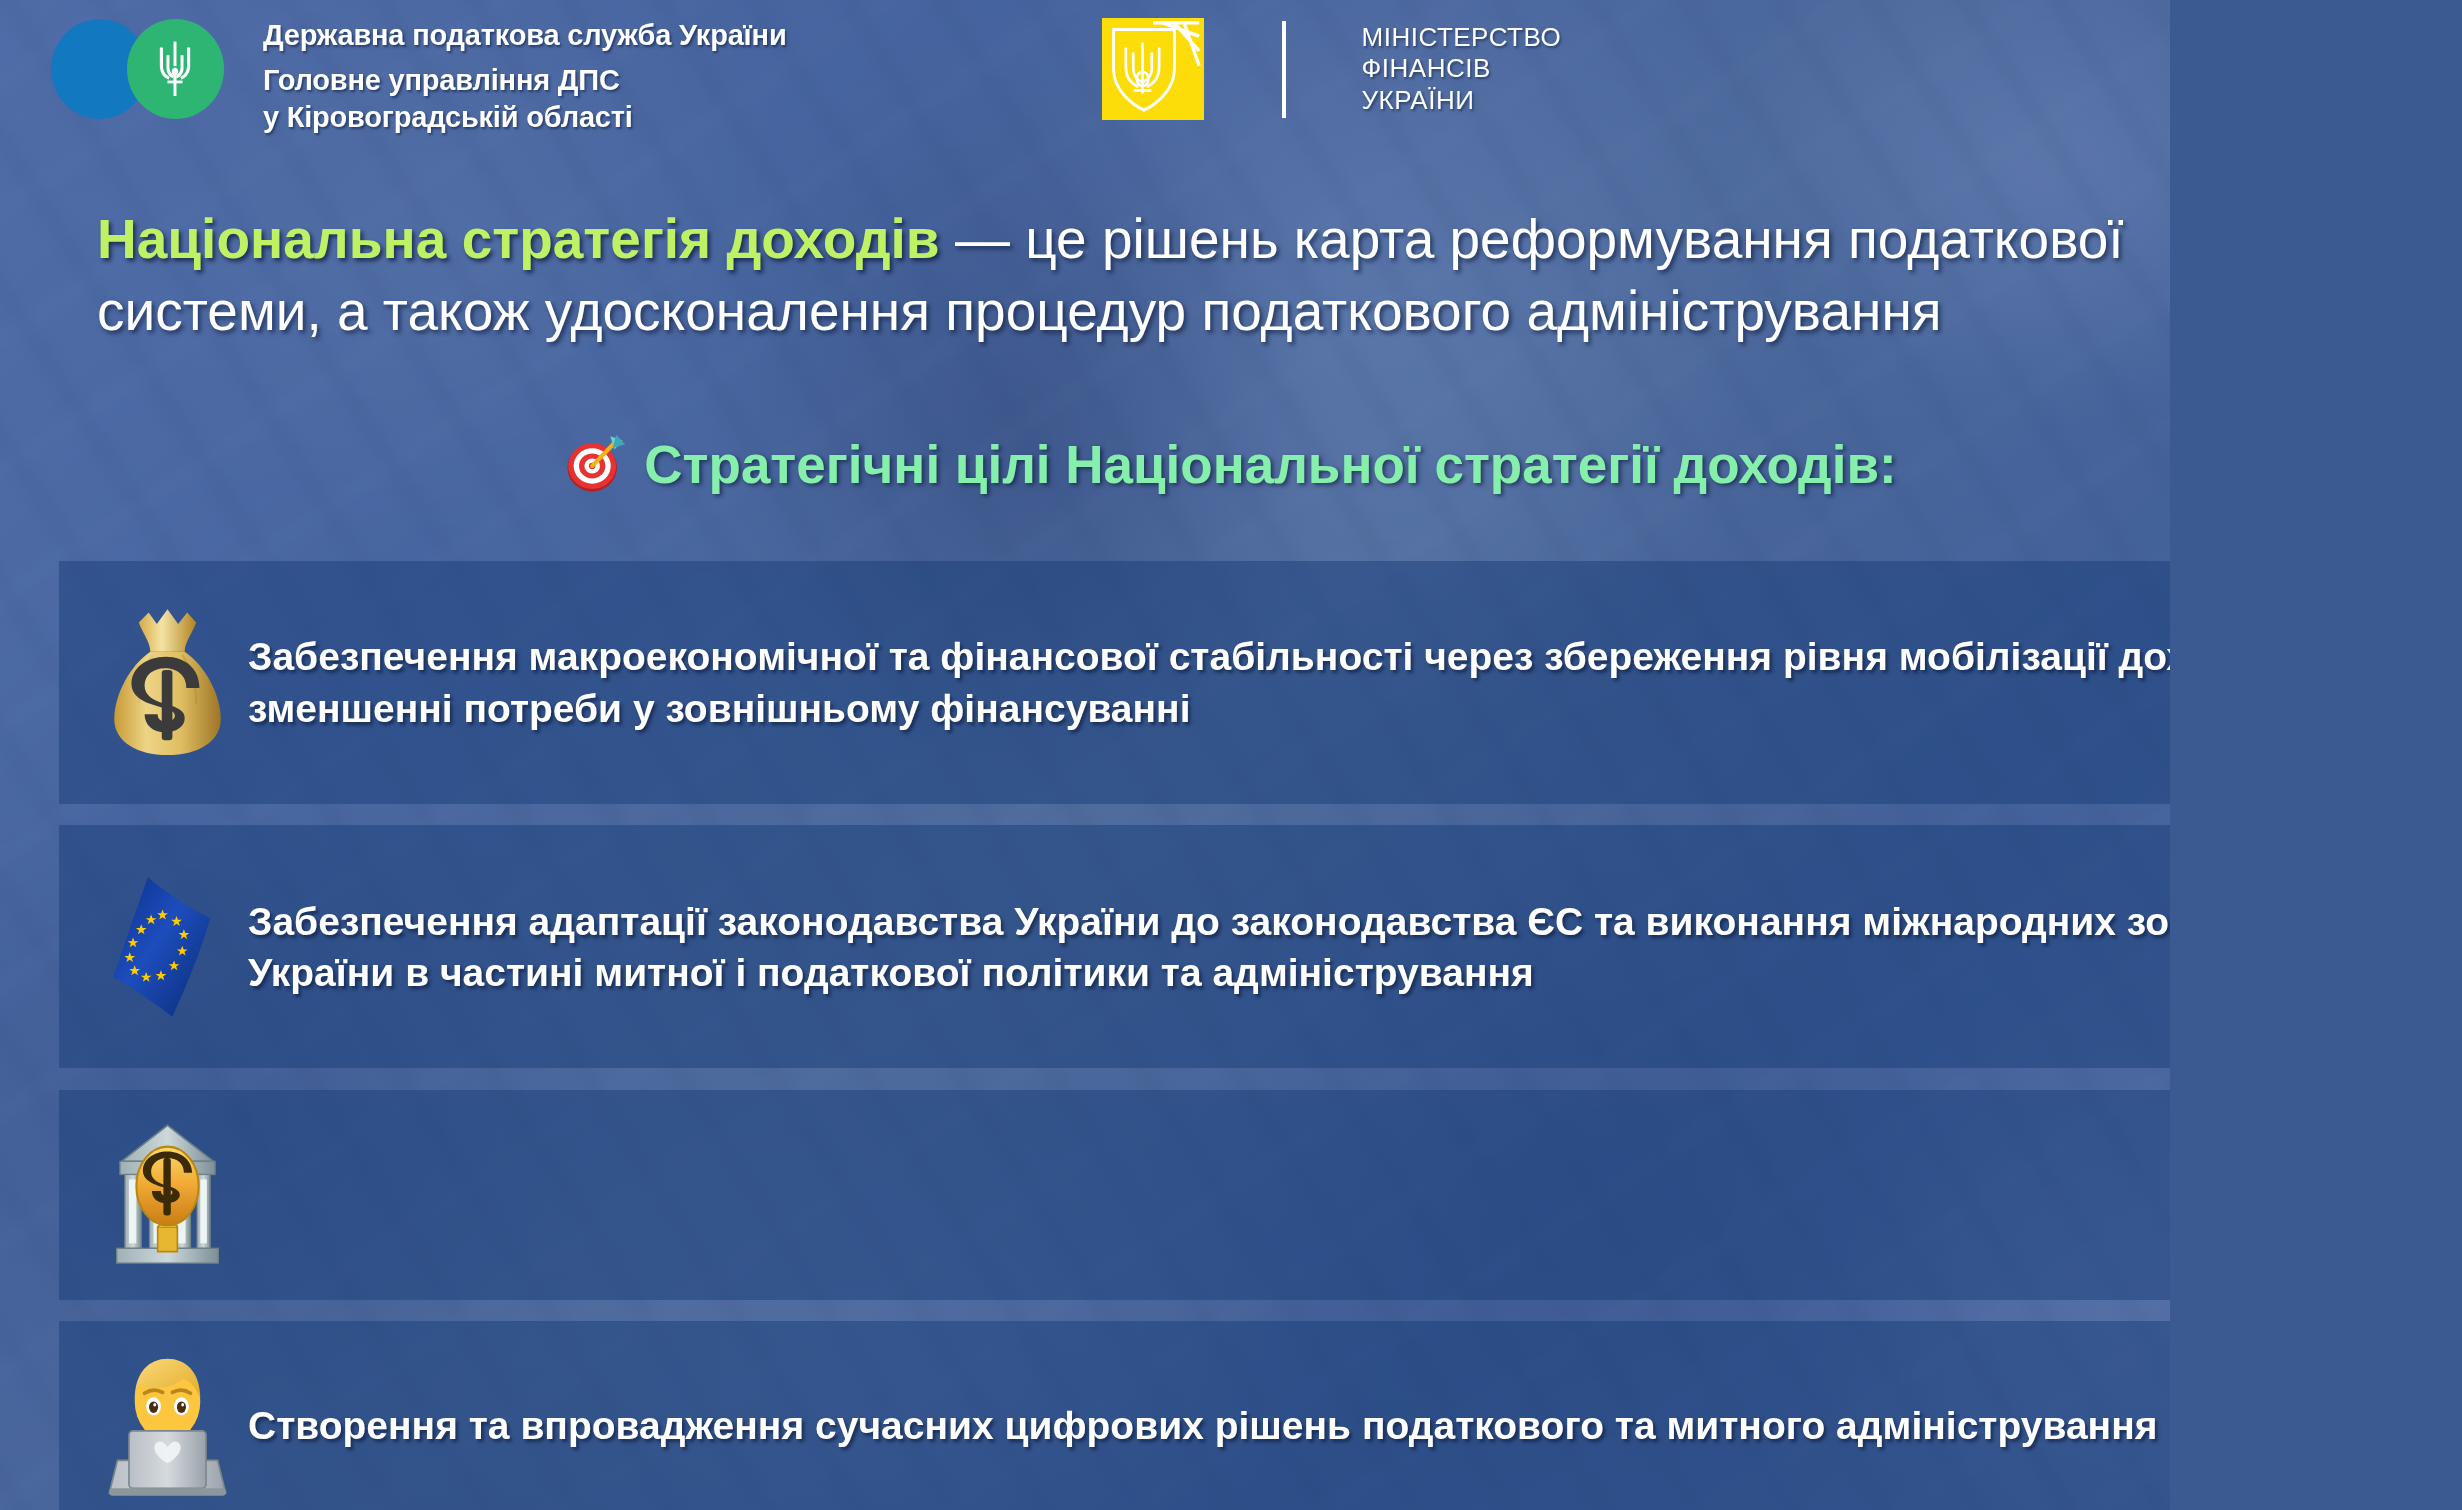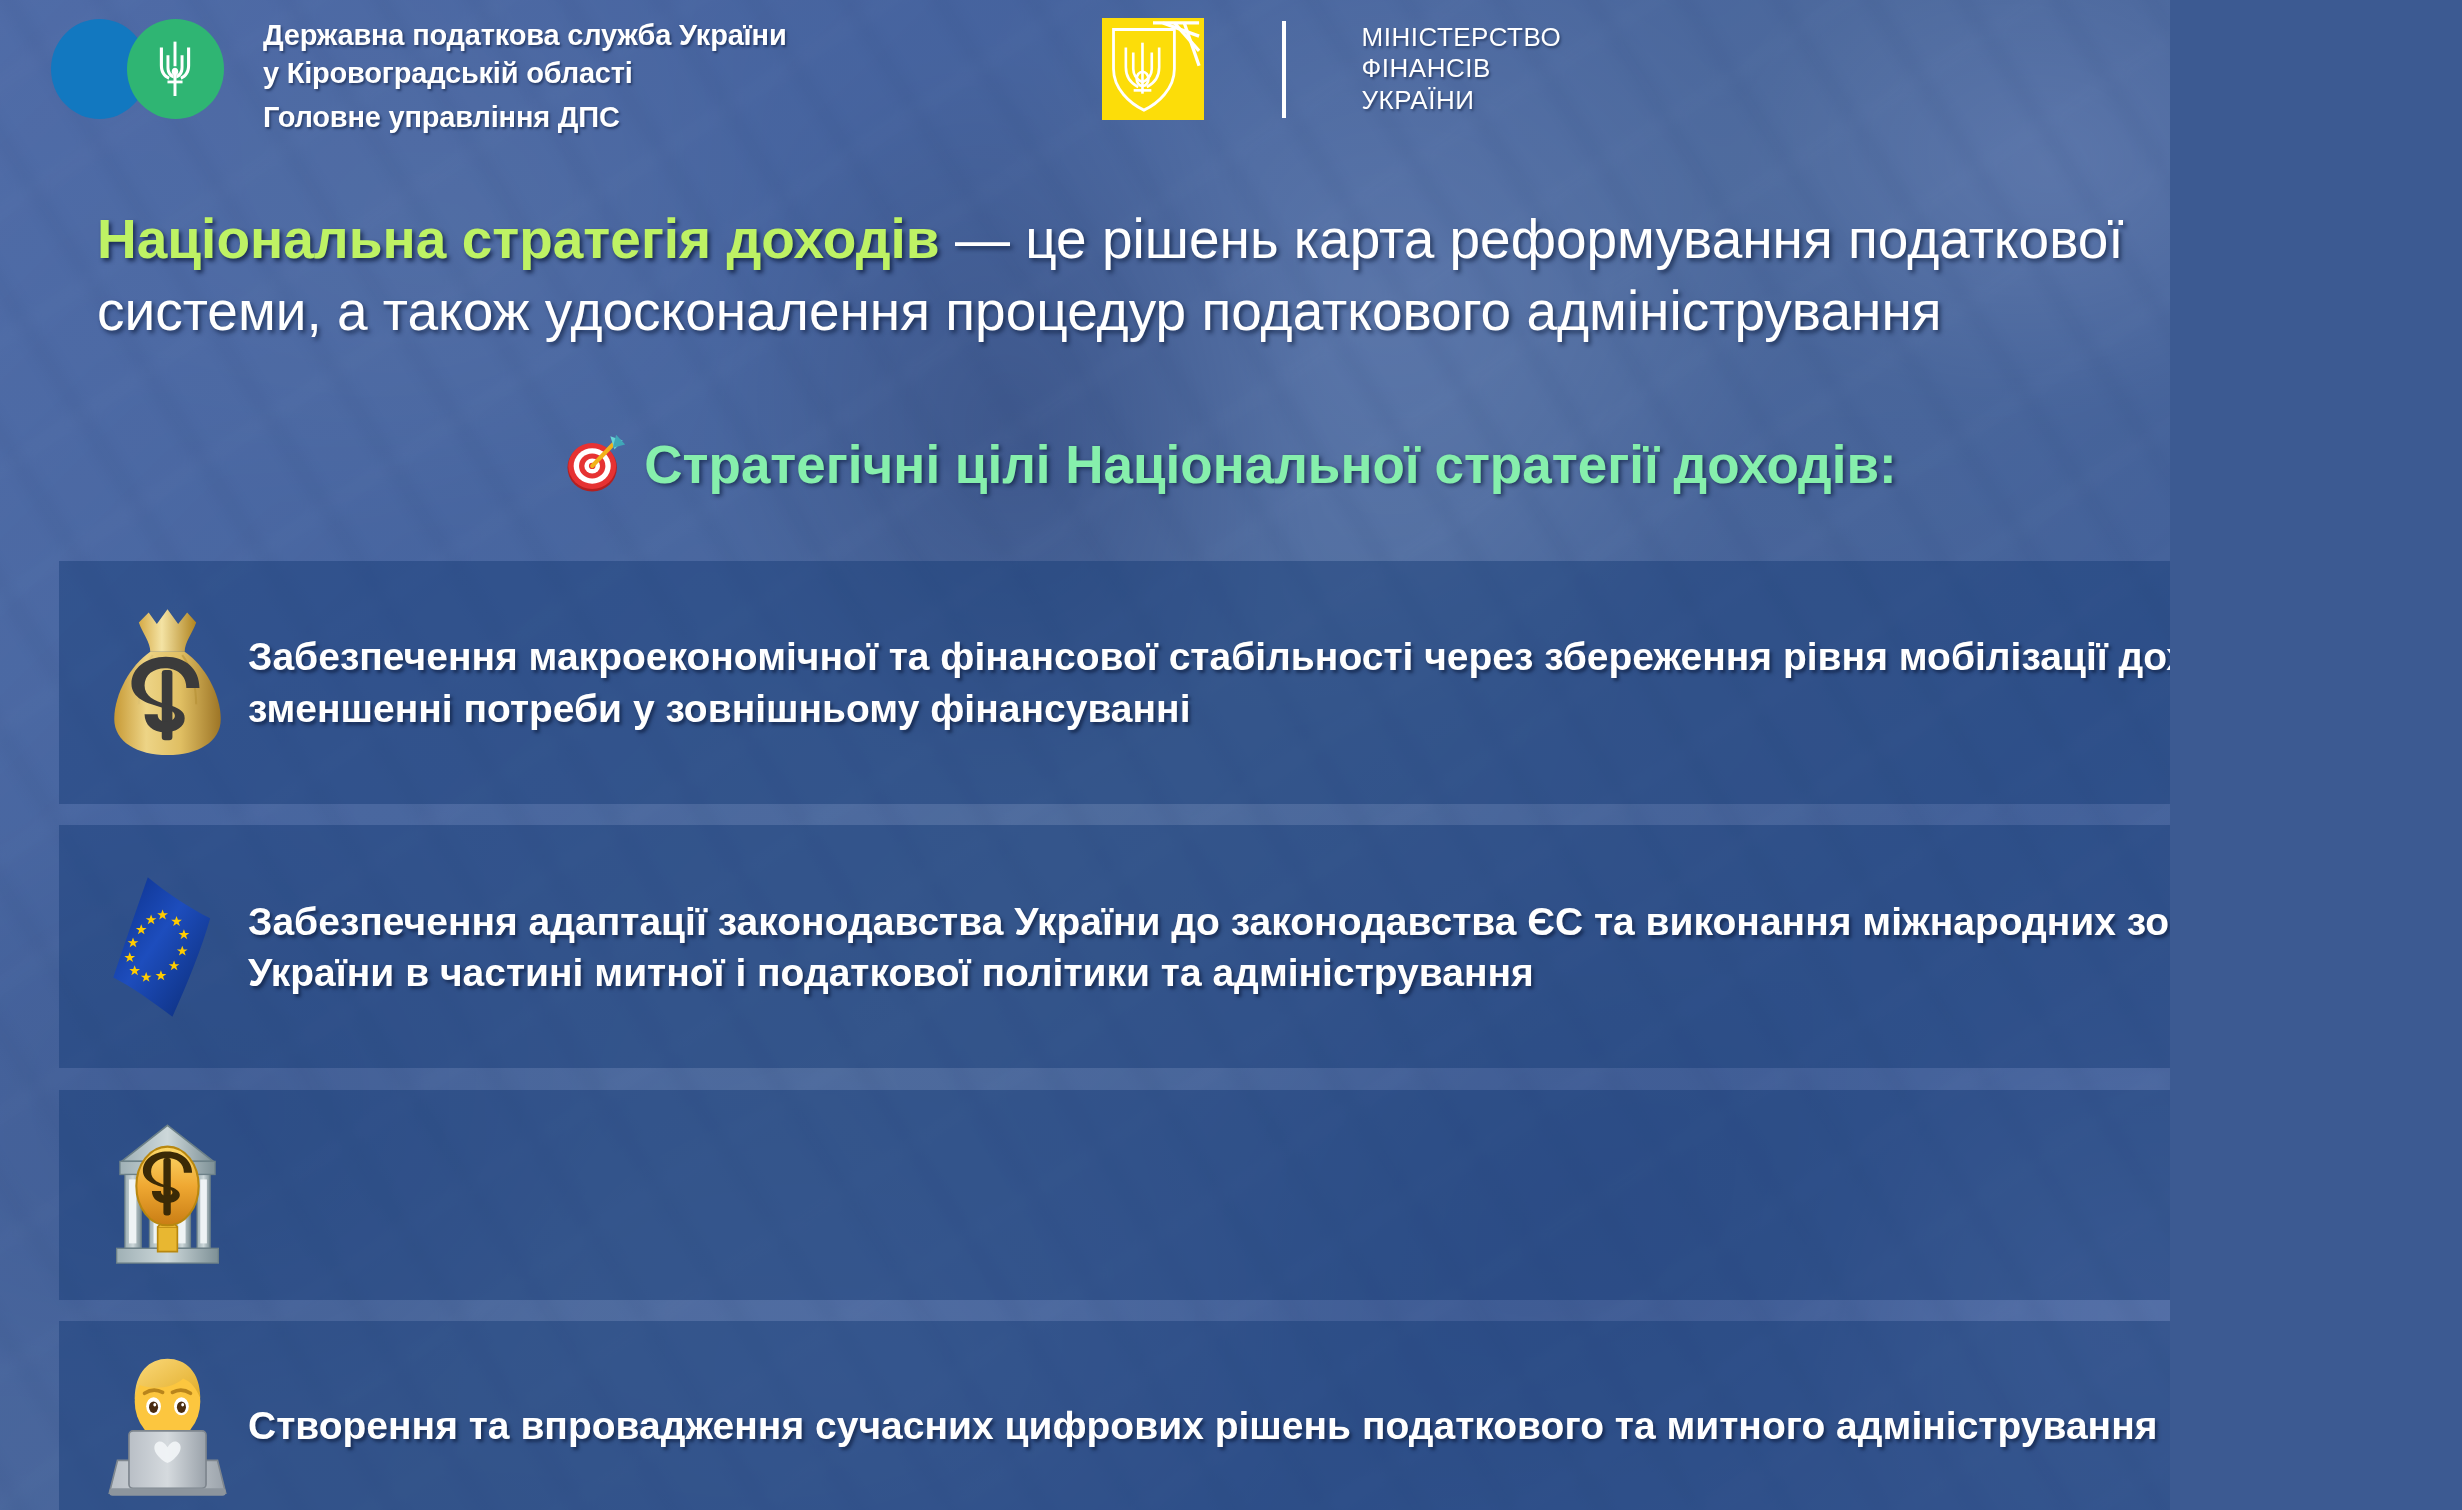--- a/index.html
+++ b/index.html
@@ -220,22 +220,22 @@
             <path d="M4.5 9 h3.8 v22 c0 7 3.2 11.5 8.2 13.8 l-1.4 3.6 C8.4 45.6 4.5 39.6 4.5 31.2 z"></path>
             <path d="M37.7 9 h3.8 v22.2 c0 8.4 -3.9 14.4 -10.6 17.2 l-1.4 -3.6 c5 -2.3 8.2 -6.8 8.2 -13.8 z"></path>
             <path d="M12.6 18.5 h3.6 v15 c0 4.6 2 7.6 5.2 9.2 v4.2 c-5.8 -1.9 -8.8 -6.5 -8.8 -13.4 z"></path>
             <path d="M29.8 18.5 h3.6 v15 c0 6.9 -3 11.5 -8.8 13.4 v-4.2 c3.2 -1.6 5.2 -4.6 5.2 -9.2 z"></path>
             <path d="M23 34 c2.1 0 4 1.9 4 4.4 c0 2 -1.1 3.5 -2.2 4.4 v25.6 h-3.6 V42.8 c-1.1 -.9 -2.2 -2.4 -2.2 -4.4 c0 -2.5 1.9 -4.4 4 -4.4 z"></path>
             <path d="M13.8 49.5 h18.4 v3.4 H13.8 z"></path>
           </g>
         </svg>
         <div class="dps-text" style="position:absolute; left:207px; top:-1.6px;">
           <div class="dps-line">Державна податкова служба України</div>
+          <div class="dps-line" style="margin-top:6.6px;">Головне управління ДПС</div>
           <div class="dps-line">у Кіровоградській області</div>
-          <div class="dps-line" style="margin-top:6.6px;">Головне управління ДПС</div>
         </div>
       </div>
 
       <div class="minfin" style="margin-left:854px;gap:48px;">
         <div class="minfin-mark">
           <svg viewBox="0 0 124 124" width="102" height="102">
             <rect width="124" height="124" fill="#fcdd09"></rect>
             <g stroke="#ffffff" stroke-width="4" fill="none">
               <path d="M62 6 L118 6"></path>
               <path d="M74 6 L118 22"></path>

